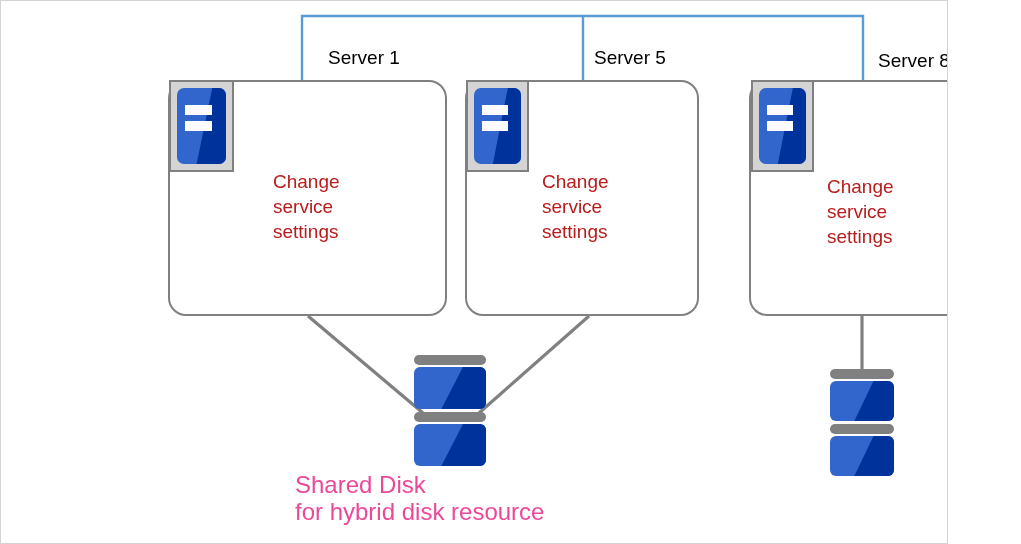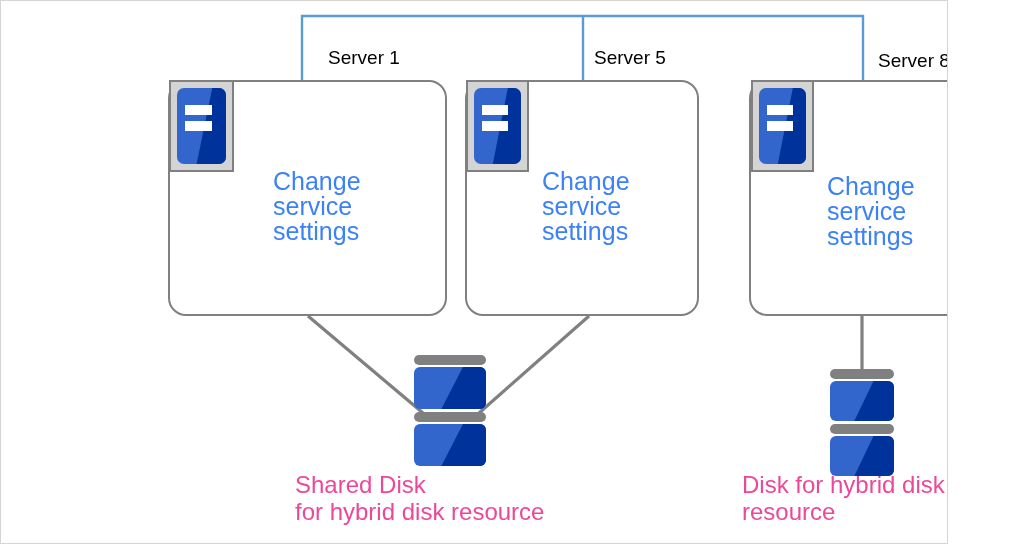--- a/index.html
+++ b/index.html
@@ -36,23 +36,23 @@
     box-sizing: border-box;
   }
   .server-caption {
     position: absolute;
     font-size: 19px;
     color: #000000;
     white-space: nowrap;
   }
   .box-text {
     position: absolute;
-    font-size: 25px;
+    font-size: 19px;
     line-height: 25px;
-    color: #3b82f6;
+    color: #b91c1c;
     text-align: left;
     white-space: pre-line;
   }
   
   .server-icon {
     position: absolute;
     background: #d4d4d4;
     border: 2px solid #808080;
     box-sizing: border-box;
     padding: 6px;
@@ -196,16 +196,14 @@
   <div class="disk-label" style="left:294px; top:470px; width:310px;">Shared Disk
 for hybrid disk resource</div>
 
   <div class="disk-icon" style="left:829px; top:368px; width:64px;">
     <div class="rail"></div>
     <div class="platter" style="height:40px; margin-top:2px;"></div>
     <div class="rail" style="margin-top:3px;"></div>
     <div class="platter" style="height:40px; margin-top:2px;"></div>
   </div>
 
-  <div class="disk-label" style="left:741px; top:470px; width:240px;">Disk for hybrid disk
-resource</div>
 
 </div>
 
 </body></html>

